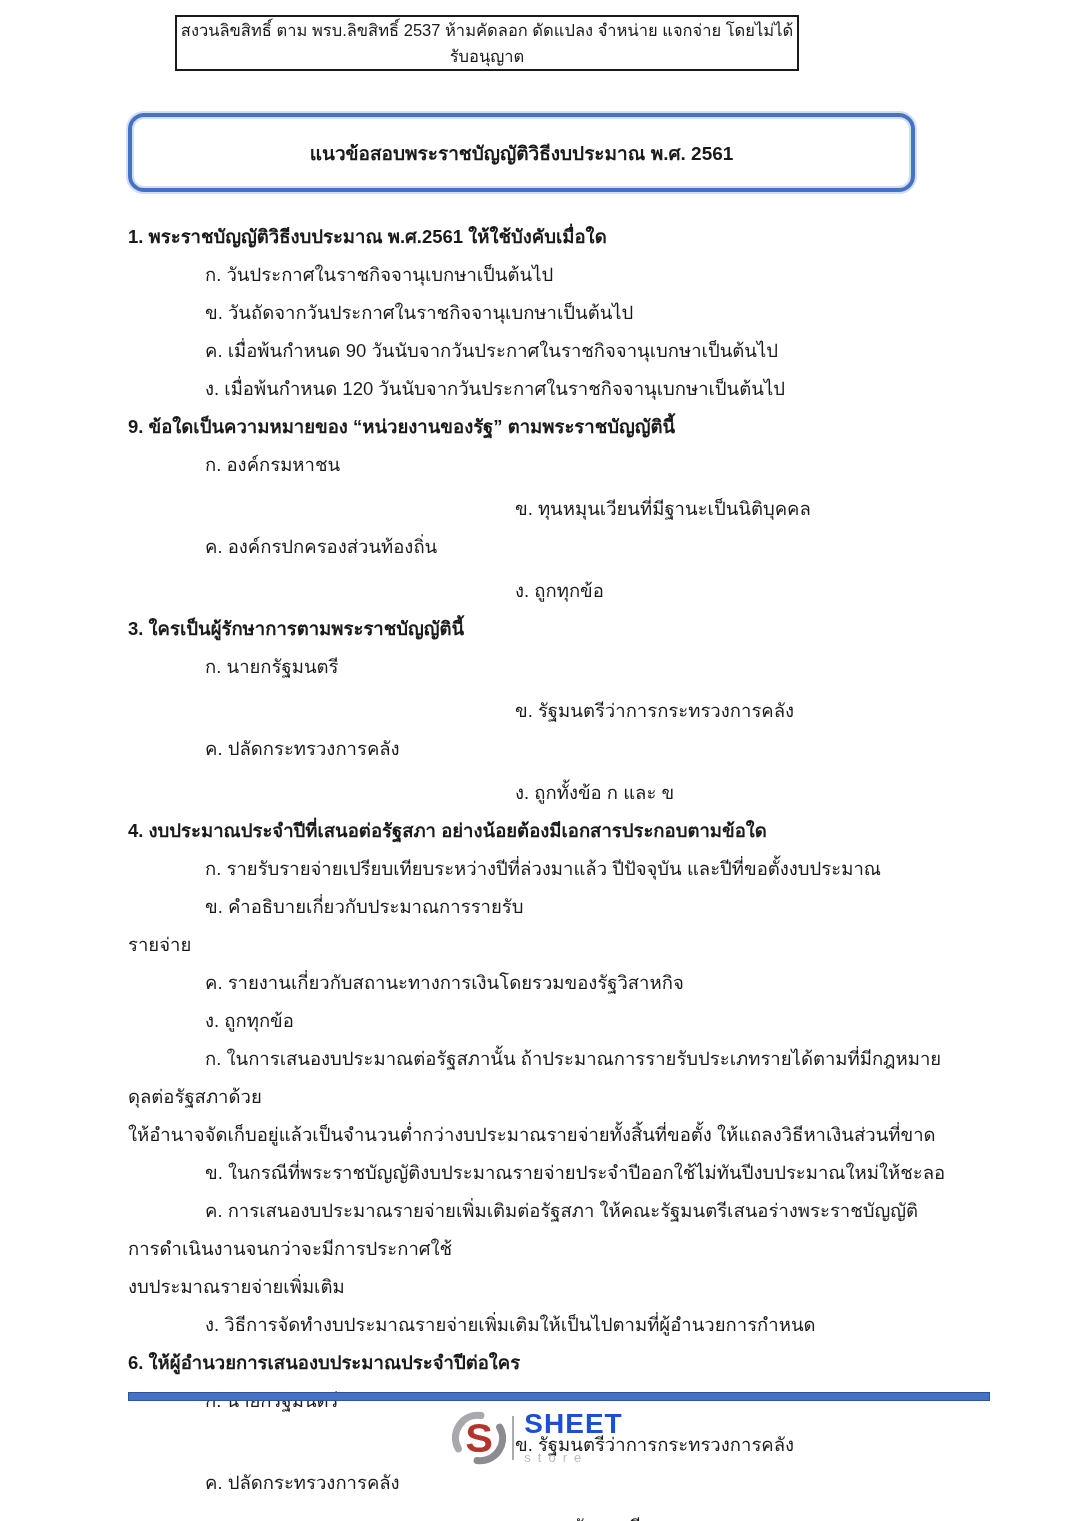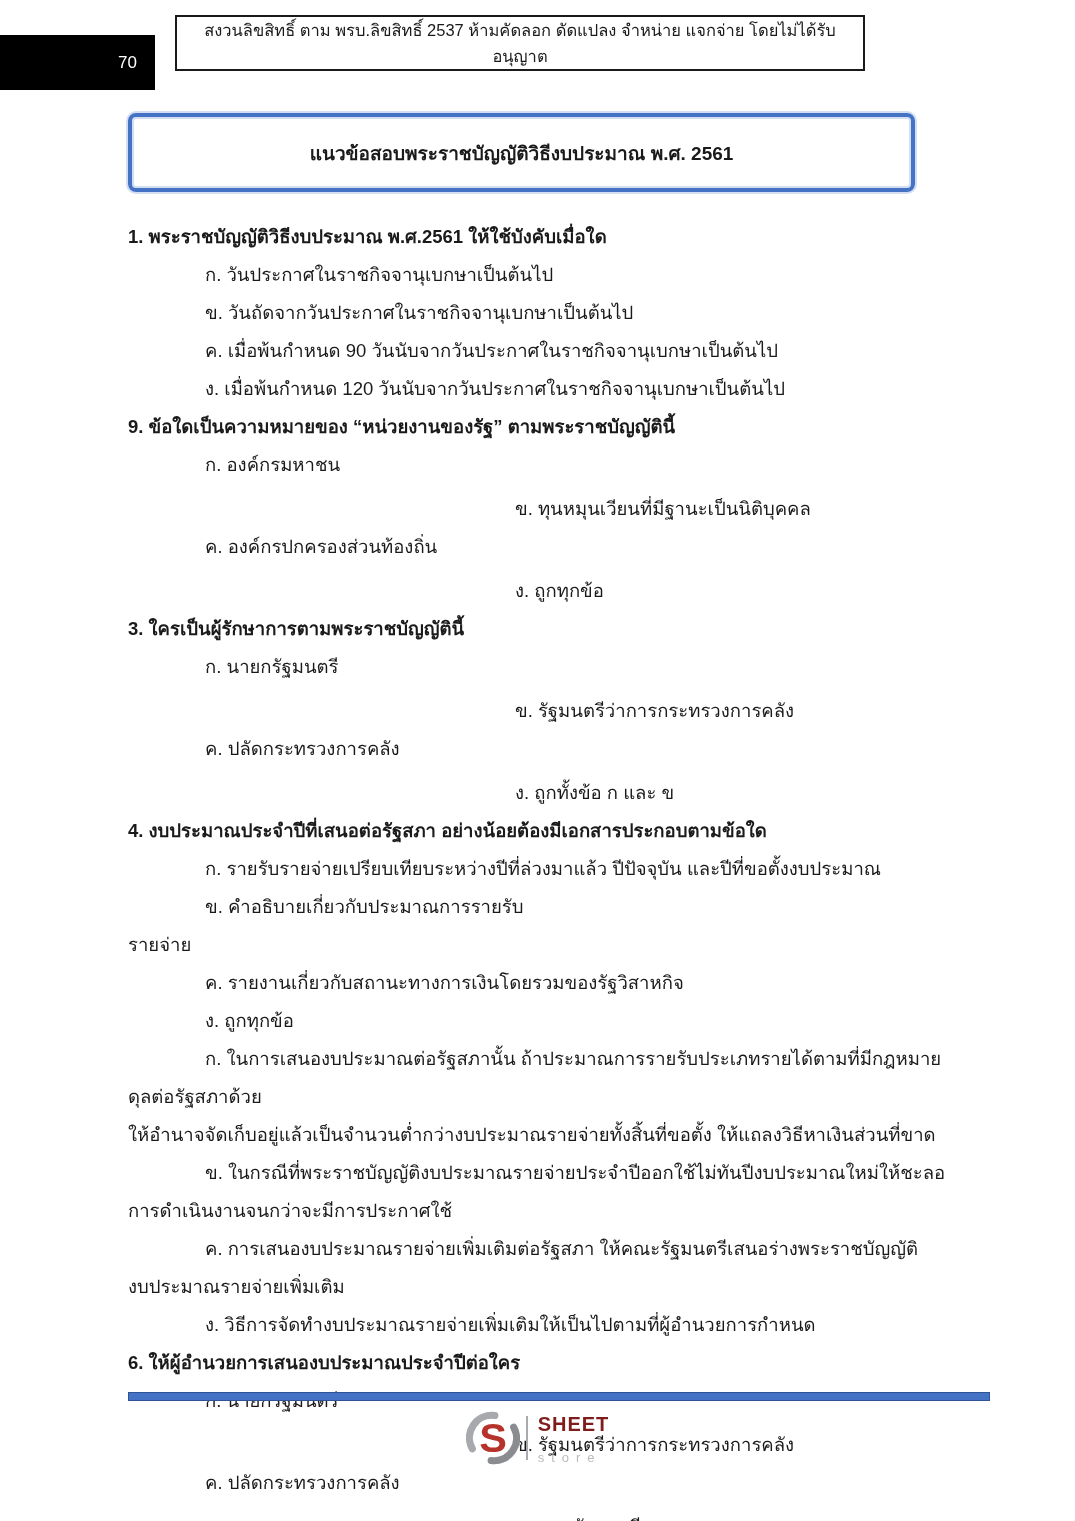--- a/index.html
+++ b/index.html
@@ -12,29 +12,29 @@
     color:#1a1a1a;
   }
   
   .pagenum {
     position:absolute; left:0; top:35px; width:155px; height:55px;
     background:#000000; color:#ffffff;
     display:flex; align-items:center; justify-content:flex-end;
     padding-right:18px; box-sizing:border-box; font-size:17px;
   }
   .copybox {
-    position:absolute; left:175px; top:15px; width:690px; height:56px;
+    position:absolute; left:175px; top:15px; width:624px; height:56px;
     border:2px solid #1a1a1a; box-sizing:border-box; background:#ffffff;
     display:flex; align-items:flex-start; justify-content:center;
     font-size:16.5px; text-align:center;
   }
   .titlebox {
     position:absolute; left:128px; top:113px; width:787px; height:79px;
     box-sizing:border-box;
-    border:4px solid #4472C4; border-radius:8px;
+    border:4px solid #4472C4; border-radius:16px;
     box-shadow:0 0 0 2px #d3def2, inset 0 0 0 2px #d3def2;
     display:flex; align-items:center; justify-content:center;
     font-size:19px; font-weight:bold;
   }
   
   .content {
     position:absolute; left:128px; top:205px; width:862px;
     padding-top:13px; font-size:18.5px; line-height:38px;
   }
   .qhead { font-weight:bold; }
@@ -47,31 +47,28 @@
   .footerbar {
     position:absolute; left:128px; top:1392px; width:862px; height:9px;
     background:#4472C4; border:1px solid #2F5496; box-sizing:border-box;
   }
   .logo {
     position:absolute; left:0; top:1410px; width:1075px;
     display:flex; align-items:center; justify-content:center;
   }
   .logo-icon { flex:none; }
   .logo-sep { width:2px; height:44px; background:#a9abae; margin:0 10px 0 6px; flex:none; }
-  .logo-name { font-size:20px; font-weight:bold; color:#7f1d1d; letter-spacing:1px; line-height:28px; }
+  .logo-name { font-size:28px; font-weight:bold; color:#1d4ed8; letter-spacing:1px; line-height:28px; }
   .logo-sub  { font-size:13px; color:#b9babc; letter-spacing:7px; line-height:16px; margin-top:12px; }
 </style>
 </head>
 <body>
 
 <div class="page">
 
-  <div class="pagenum">
-    <span>70</span>
-  </div>
   <div class="copybox">
     <span>สงวนลิขสิทธิ์ ตาม พรบ.ลิขสิทธิ์ 2537 ห้ามคัดลอก ดัดแปลง จำหน่าย แจกจ่าย โดยไม่ได้รับอนุญาต</span>
   </div>
 
   <div class="titlebox">
     <span>แนวข้อสอบพระราชบัญญัติวิธีงบประมาณ พ.ศ. 2561</span>
   </div>
 
   <div class="content">
 
@@ -105,22 +102,22 @@
     <div class="line ind">ก. รายรับรายจ่ายเปรียบเทียบระหว่างปีที่ล่วงมาแล้ว ปีปัจจุบัน และปีที่ขอตั้งงบประมาณ</div>
     <div class="line ind">ข. คำอธิบายเกี่ยวกับประมาณการรายรับ</div>
     <div class="line">รายจ่าย</div>
     <div class="line ind">ค. รายงานเกี่ยวกับสถานะทางการเงินโดยรวมของรัฐวิสาหกิจ</div>
     <div class="line ind">ง. ถูกทุกข้อ</div>
 
     <div class="line ind">ก. ในการเสนองบประมาณต่อรัฐสภานั้น ถ้าประมาณการรายรับประเภทรายได้ตามที่มีกฎหมาย</div>
     <div class="line">ดุลต่อรัฐสภาด้วย</div>
     <div class="line">ให้อำนาจจัดเก็บอยู่แล้วเป็นจำนวนต่ำกว่างบประมาณรายจ่ายทั้งสิ้นที่ขอตั้ง ให้แถลงวิธีหาเงินส่วนที่ขาด</div>
     <div class="line ind">ข. ในกรณีที่พระราชบัญญัติงบประมาณรายจ่ายประจำปีออกใช้ไม่ทันปีงบประมาณใหม่ให้ชะลอ</div>
+    <div class="line ind">ค. การเสนองบประมาณรายจ่ายเพิ่มเติมต่อรัฐสภา ให้คณะรัฐมนตรีเสนอร่างพระราชบัญญัติ</div>
     <div class="line">การดำเนินงานจนกว่าจะมีการประกาศใช้</div>
-    <div class="line ind">ค. การเสนองบประมาณรายจ่ายเพิ่มเติมต่อรัฐสภา ให้คณะรัฐมนตรีเสนอร่างพระราชบัญญัติ</div>
     <div class="line">งบประมาณรายจ่ายเพิ่มเติม</div>
     <div class="line ind">ง. วิธีการจัดทำงบประมาณรายจ่ายเพิ่มเติมให้เป็นไปตามที่ผู้อำนวยการกำหนด</div>
 
     <div class="qhead">6. ให้ผู้อำนวยการเสนองบประมาณประจำปีต่อใคร</div>
     <div class="optrow">
       <div class="col1">ก. นายกรัฐมนตรี</div>
       <div class="col2">ข. รัฐมนตรีว่าการกระทรวงการคลัง</div>
     </div>
     <div class="optrow">
       <div class="col1">ค. ปลัดกระทรวงการคลัง</div>

